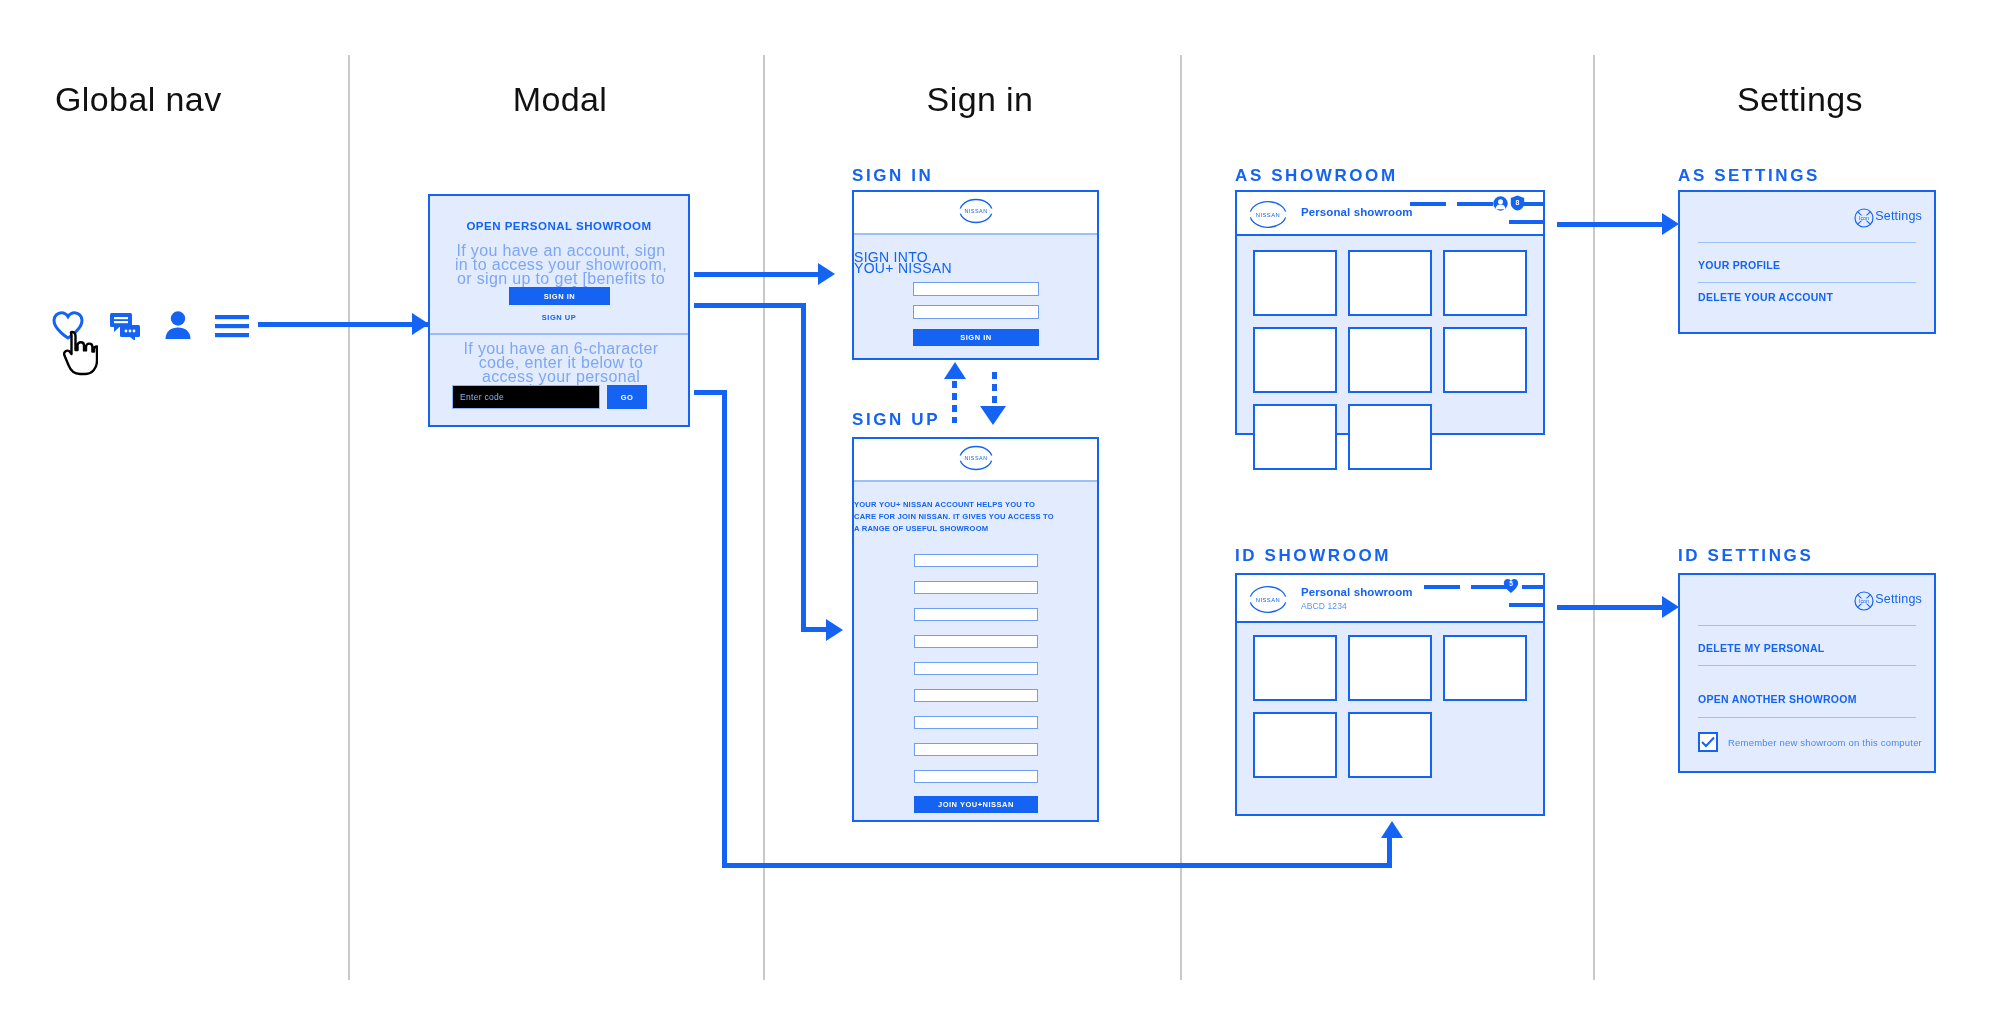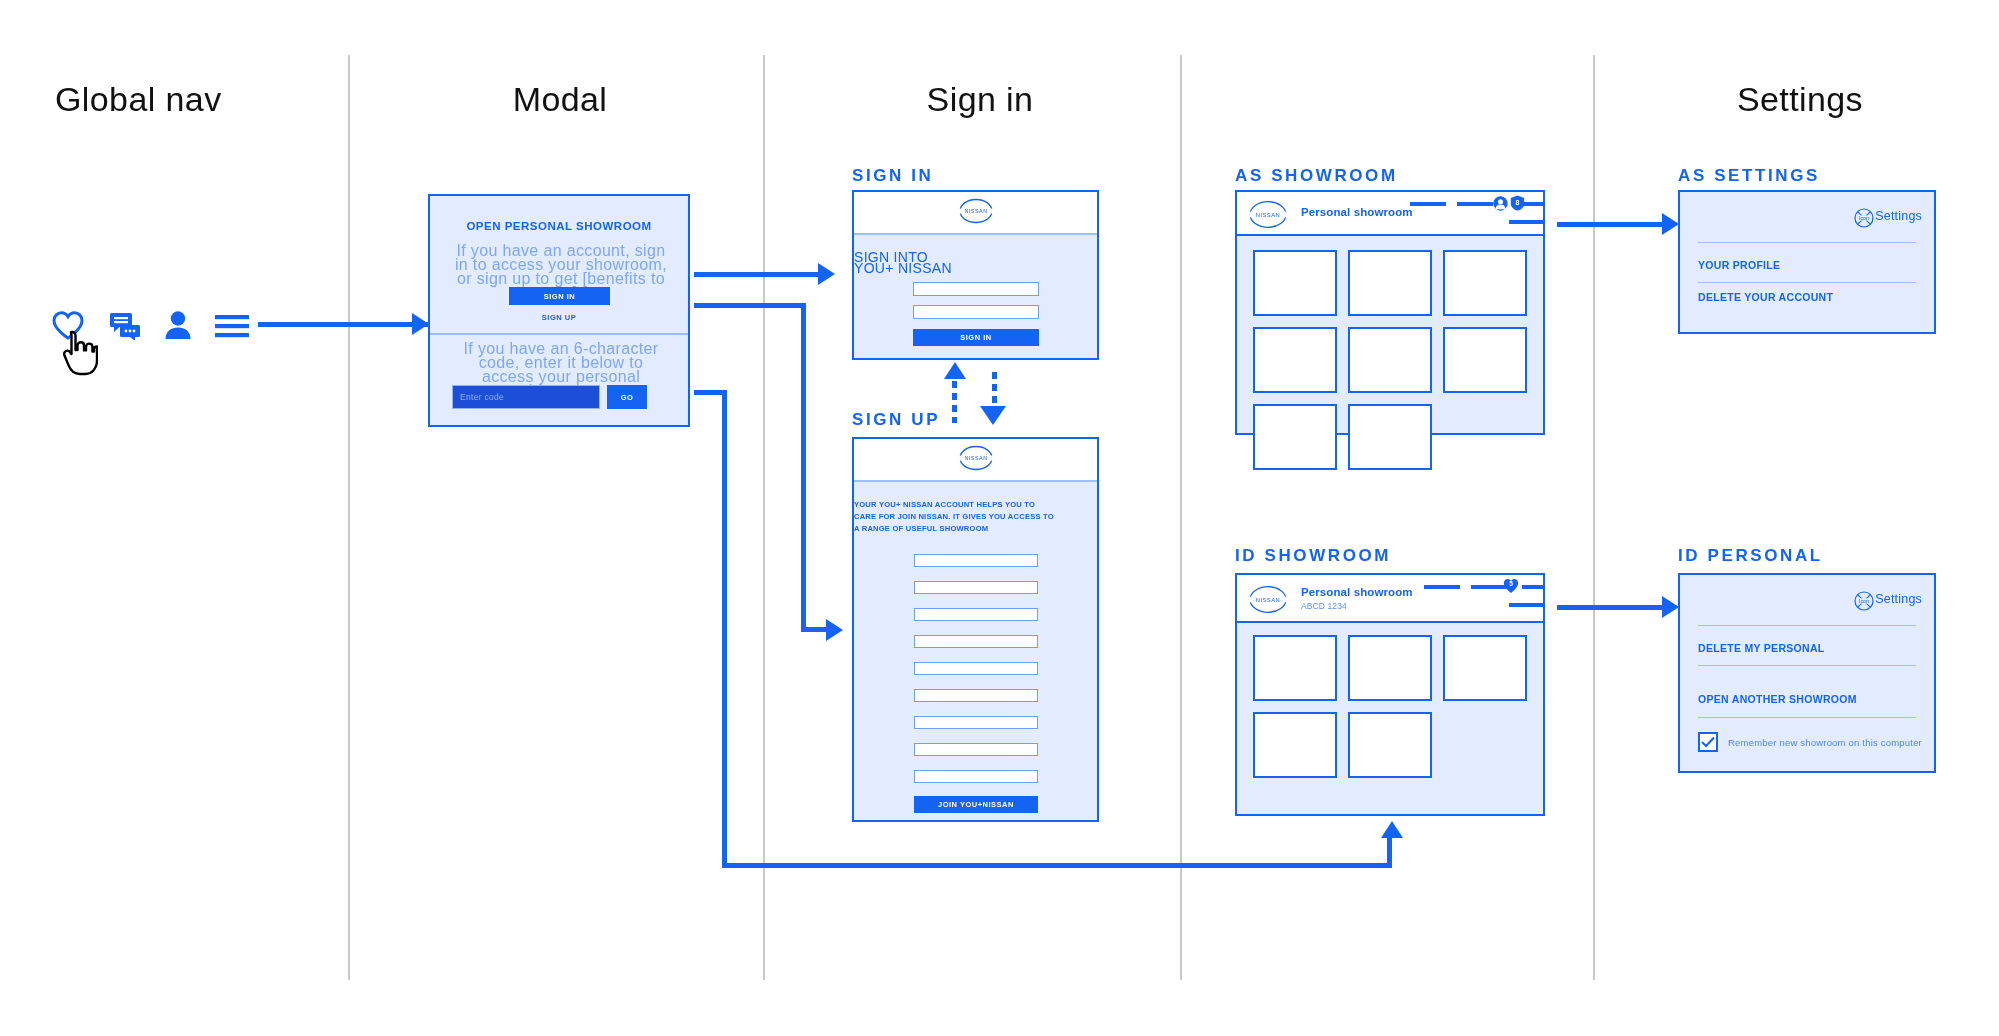--- a/index.html
+++ b/index.html
@@ -63,21 +63,21 @@
     display: flex; align-items: center; justify-content: center;
   }
   .btn-text {
     position: absolute; width: 100%; text-align: center;
     font-size: 7.5px; font-weight: 700; color: #1463f3; letter-spacing: 0.5px;
   }
   .modal-split {
     position: absolute; height: 2px; background: #1463f3; opacity: .35;
   }
   .code-input {
-    position: absolute; background: #1d4ed8; border: 1.5px solid #8fb4f6;
+    position: absolute; background: #000000; border: 1.5px solid #8fb4f6;
     display: flex; align-items: center; padding-left: 7px;
     font-size: 8.5px; color: #8fb4f6; letter-spacing: .3px;
   }
 
   
   .card-head {
     position: absolute; left: 0; right: 0; top: 0;
     background: #ffffff; border-bottom: 2px solid #9cc0f8;
     display: flex; align-items: center; justify-content: center;
   }
@@ -425,21 +425,21 @@
     </div>
     <div class="set-gear-label" style="right:12px;top:17px;">Settings</div>
 
     <div class="set-rule" style="left:18px;top:50px;width:218px;"></div>
     <div class="set-row" style="left:18px;top:67px;">YOUR PROFILE</div>
 
     <div class="set-rule" style="left:18px;top:90px;width:218px;"></div>
     <div class="set-row" style="left:18px;top:99px;">DELETE YOUR ACCOUNT</div>
   </div>
 
-  <div class="sec-label" style="left:1678px;top:546px;">ID PERSONAL</div>
+  <div class="sec-label" style="left:1678px;top:546px;">ID SETTINGS</div>
 
   <div class="panel" style="left:1678px;top:573px;width:258px;height:200px;">
 
     <div style="position:absolute;right:60px;top:16px;">
       <svg width="20" height="20" viewBox="0 0 20 20">
         <circle cx="10" cy="10" r="9" fill="none" stroke="#1463f3" stroke-width="1.2"></circle>
         <path d="M3.6 3.6 L16.4 16.4 M16.4 3.6 L3.6 16.4" stroke="#1463f3" stroke-width="1.1"></path>
         <rect x="3.6" y="7.4" width="12.8" height="5.2" fill="#e2ecfe"></rect>
         <text x="10" y="11.9" font-family="'Liberation Sans',sans-serif" font-size="5.4" fill="#1463f3" text-anchor="middle">Icon</text>
       </svg>

